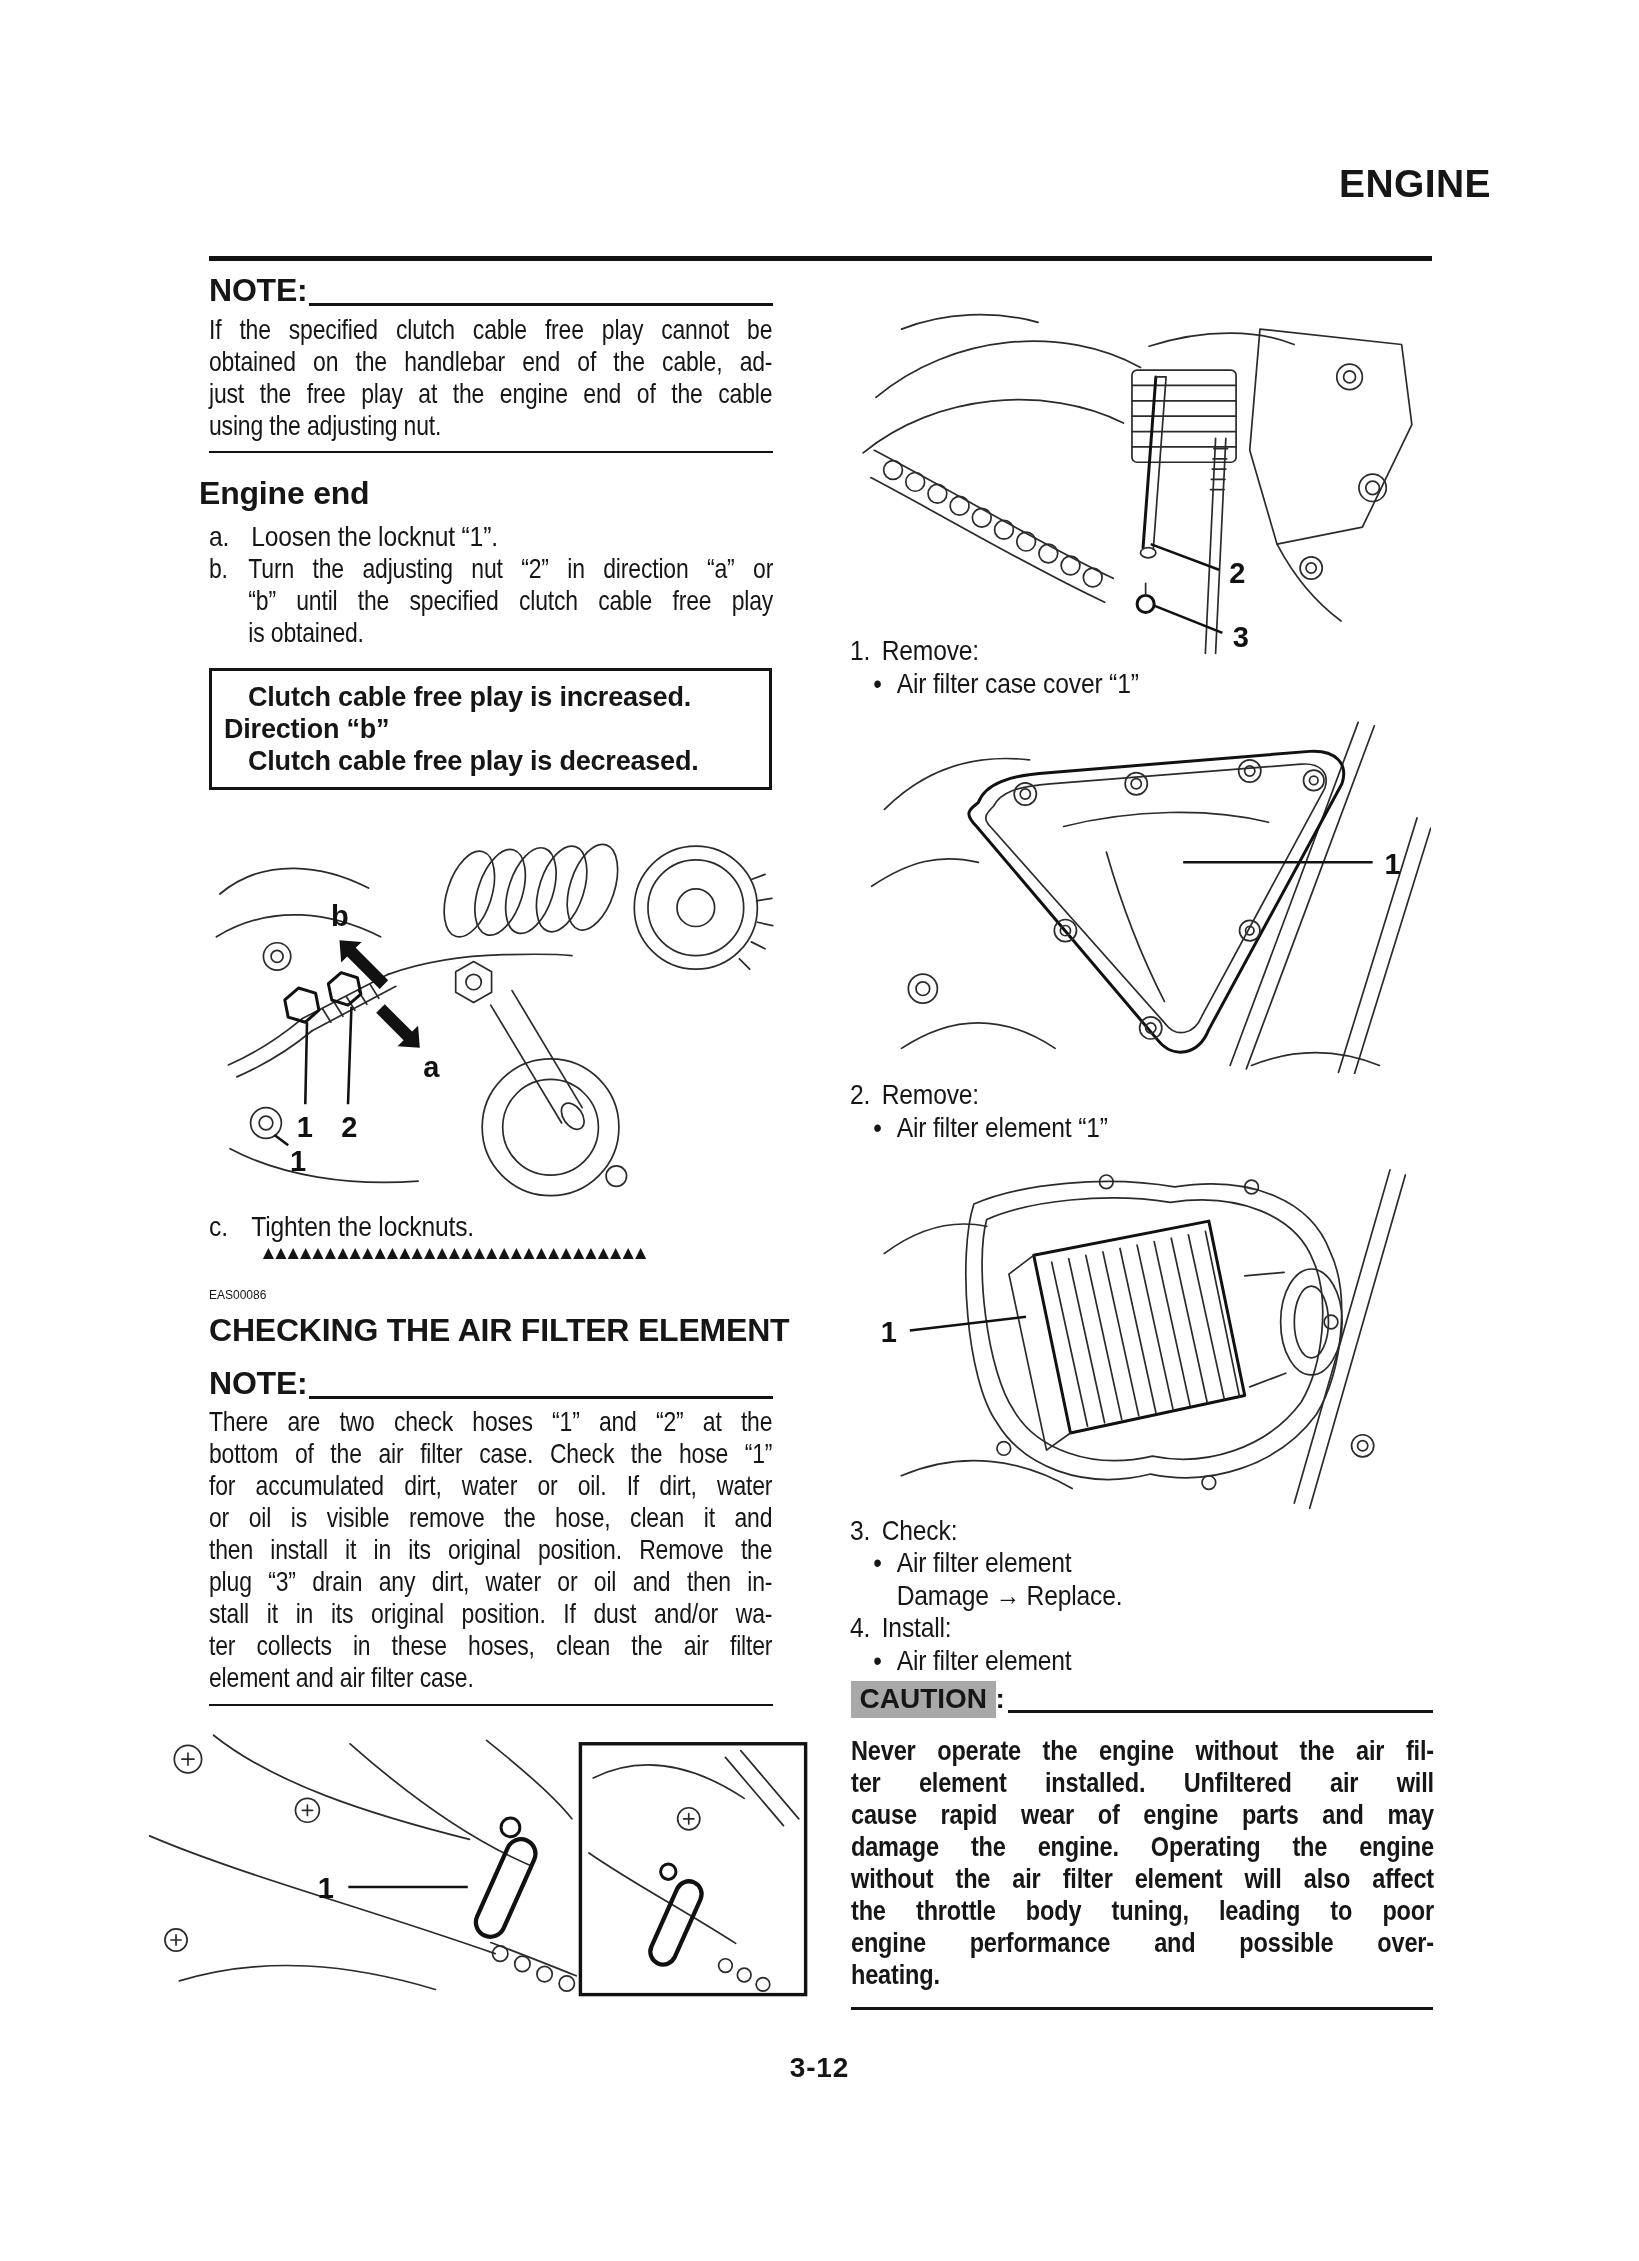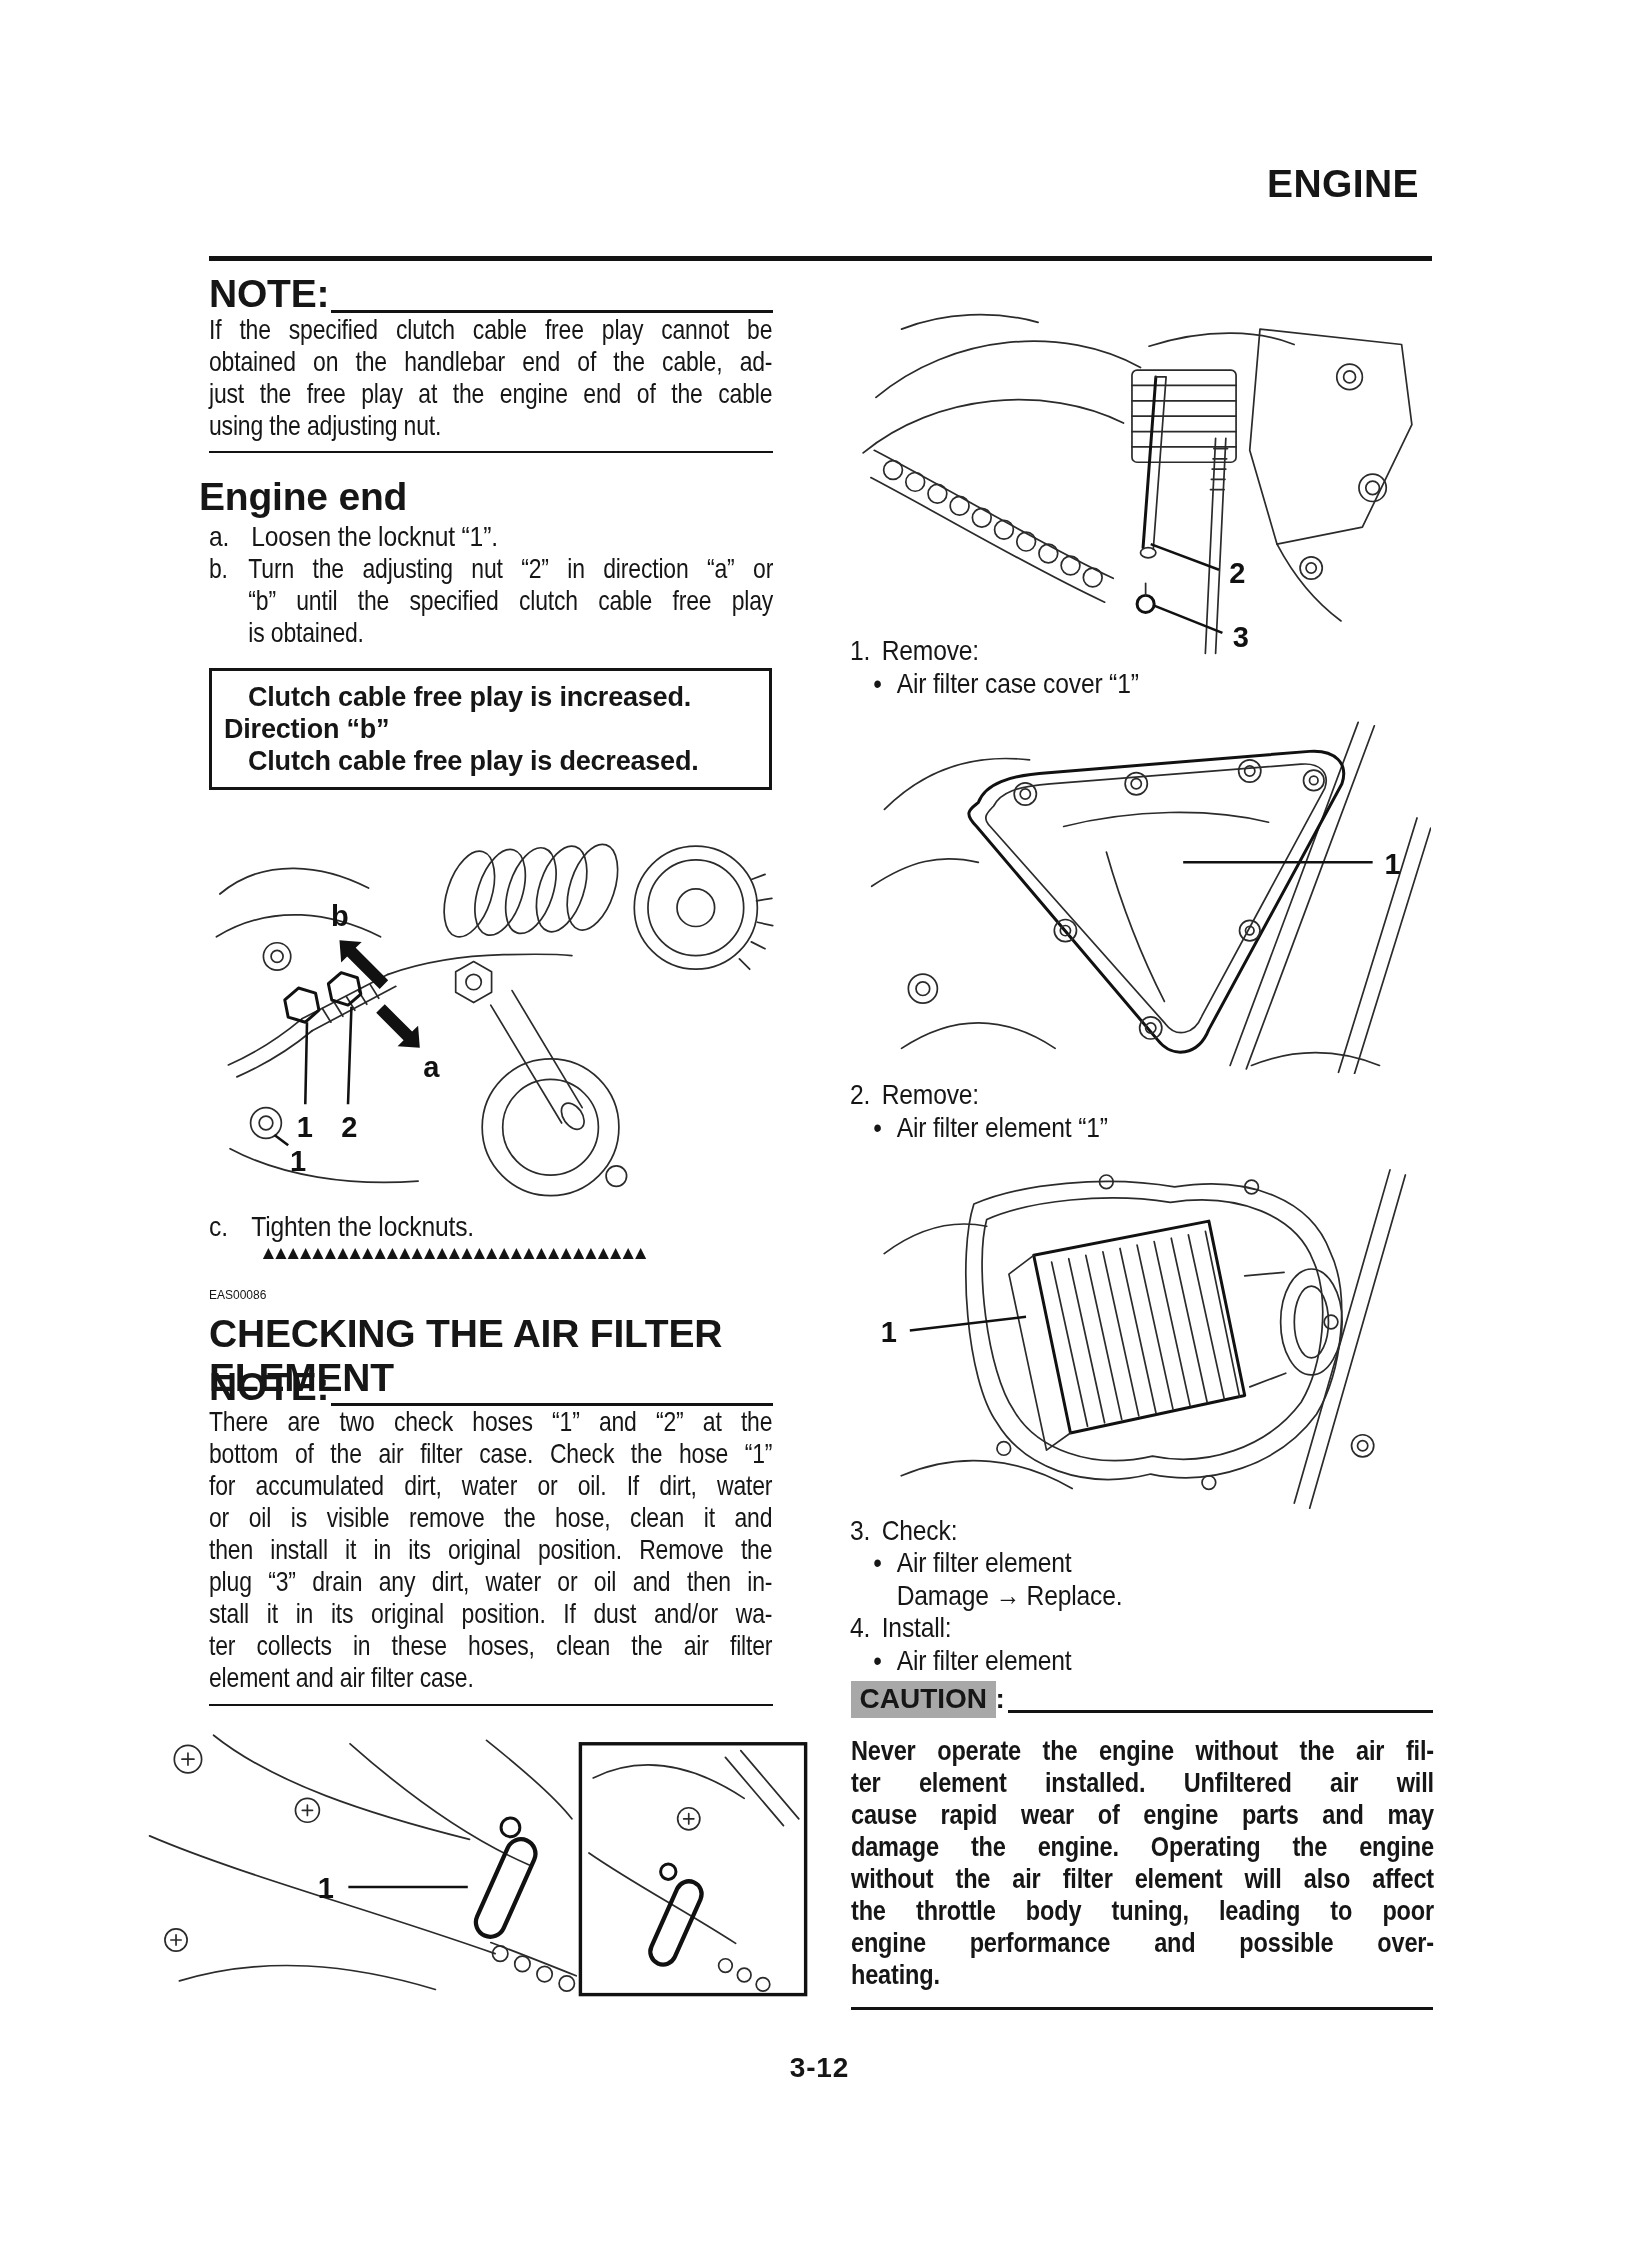--- a/index.html
+++ b/index.html
@@ -8,21 +8,21 @@
     font-family:"Liberation Sans",sans-serif;color:#161616;overflow:hidden;
   }
   .abs{position:absolute;}
   .b{font-weight:bold;}
   .rule{background:#131313;}
   
   .cx{transform-origin:0 0;}
   .body33{font-size:28px;line-height:32px;letter-spacing:-0.2px;}
   .tline{text-align:justify;text-align-last:justify;white-space:nowrap;}
   .tline-last{text-align-last:left;}
-  .h34{font-size:39px;font-weight:bold;letter-spacing:-0.2px;}
+  .h34{font-size:32px;font-weight:bold;letter-spacing:-0.2px;}
   .noteRow{display:flex;align-items:flex-end;}
   .noteRow .nrule{flex:1;height:2.6px;background:#131313;margin-bottom:3.4px;margin-left:1.7px;}
   .liRow{display:flex;}
   .liRow .marker{flex:0 0 auto;}
   .specBox{border:3.4px solid #141414;font-weight:bold;font-size:27px;line-height:32px;letter-spacing:-0.2px;padding:10.2px 8.5px 10.2px 12px;}
   .specIndent{padding-left:24px;}
   .triRow{font-size:19px;letter-spacing:-6.4px;color:#141414;white-space:nowrap;}
   .cautionChip{background:#a8a8a8;font-weight:bold;font-size:28px;padding:1.7px 8.5px 3.4px 8.5px;}
   .cautionColon{font-weight:bold;font-size:28px;padding:1.7px 1.7px 3.4px 0;}
   .callout{font:bold 34px "Liberation Sans",sans-serif;fill:#111;}
@@ -32,21 +32,21 @@
   svg .lead{stroke:#111;stroke-width:3;fill:none;}
   svg .fillb{fill:#111;stroke:none;}
   .pageNum{font-size:28px;font-weight:bold;letter-spacing:0.9px;text-align:center;}
   .hdr{font-size:39px;font-weight:bold;letter-spacing:0.4px;}
 </style>
 </head>
 <body>
 
 <div class="page">
 
-  <div class="abs hdr" style="top:162px;left:992px;width:427px;text-align:right;">ENGINE</div>
+  <div class="abs hdr" style="top:162px;left:1064px;width:427px;text-align:right;">ENGINE</div>
   <div class="abs rule" style="top:256px;left:209px;width:1223px;height:5.1px;"></div>
 
   <div class="abs noteRow" style="top:272px;left:209px;width:564px;">
     <span class="h34">NOTE:</span>
     <span class="nrule"></span>
   </div>
   <div class="abs cx body33" style="top:314px;left:209px;width:687px;transform:scaleX(0.82);">
       <div class="tline">If the specified clutch cable free play cannot be</div>
       <div class="tline">obtained on the handlebar end of the cable, ad-</div>
       <div class="tline">just the free play at the engine end of the cable</div>

